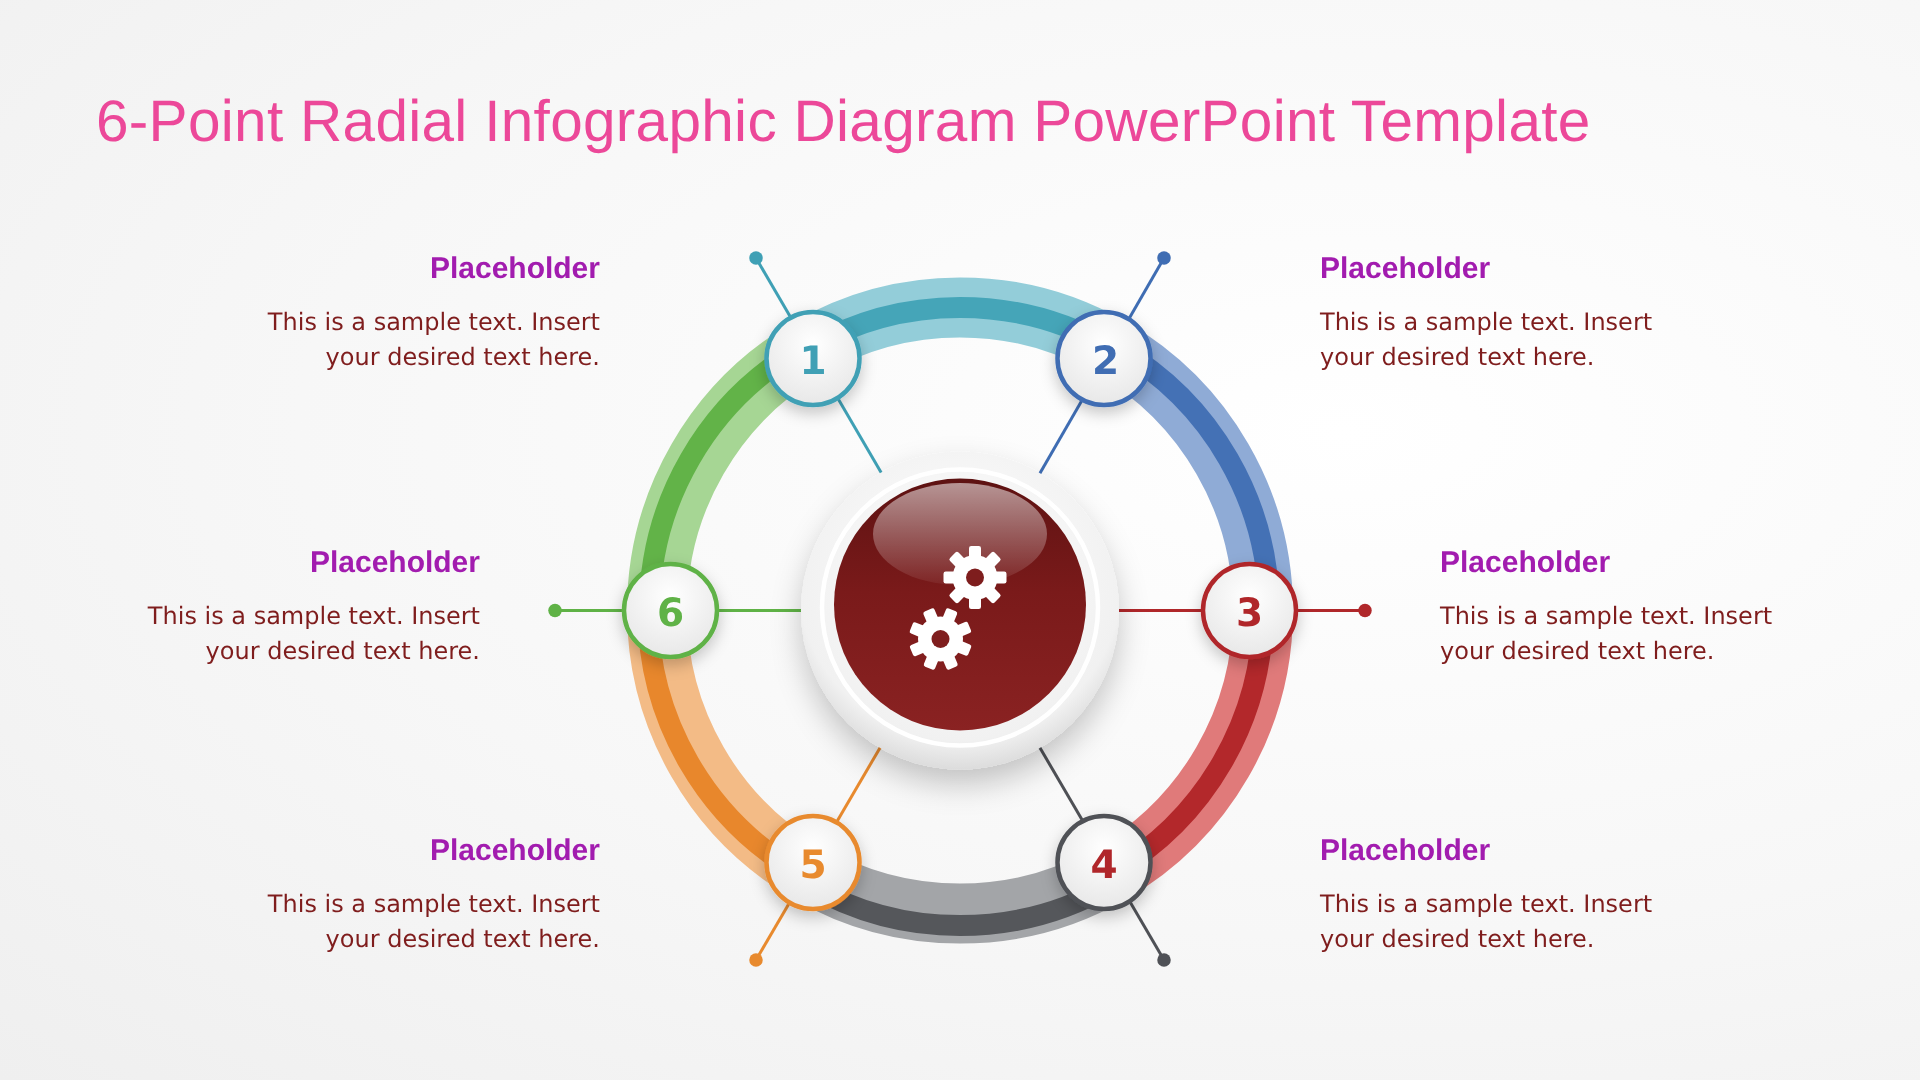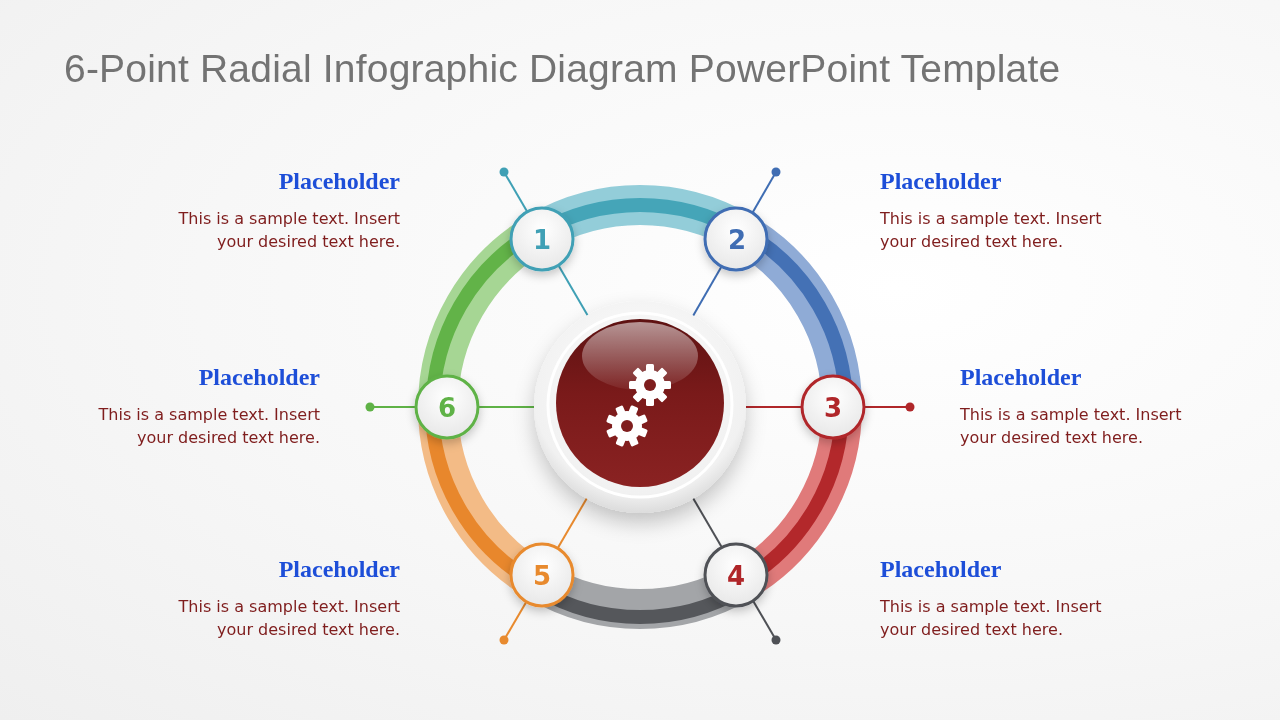--- a/index.html
+++ b/index.html
@@ -2,31 +2,31 @@
 <html><head>
 <meta charset="utf-8">
 <style>
   html, body { margin:0; padding:0; }
   body {
     width:1280px; height:720px; overflow:hidden; position:relative;
     background: radial-gradient(ellipse at 70% 40%, #ffffff 0%, #f7f7f7 55%, #efefef 100%);
     font-family: "DejaVu Sans", "Liberation Sans", sans-serif;
   }
   .title {
-    position:absolute; left:64px; top:47px;
+    position:absolute; left:64px; top:60px;
     font-family: "Liberation Sans", "DejaVu Sans", sans-serif;
-    font-size:39px; color:#737373; letter-spacing:0.2px; white-space:nowrap;
+    font-size:39px; color:#ec4899; letter-spacing:0.2px; white-space:nowrap;
   }
   .diagram { position:absolute; left:0; top:0; width:1280px; height:720px; }
   .text-block { position:absolute; width:300px; }
   .text-block.right-align { text-align:right; }
   .text-block.left-align { text-align:left; }
   .tb-heading {
-    font-weight:bold; font-size:24px; color:#1d4ed8; margin-bottom:12px;
-    font-family: Liberation Serif, serif;
+    font-weight:bold; font-size:20px; color:#a21caf; margin-bottom:12px;
+    font-family: Liberation Sans, sans-serif;
   }
   .tb-body {
     font-size:16px; color:#7f1d1d; line-height:23px;
     font-family: "DejaVu Sans", sans-serif;
   }
   .node-label {
     font-family: "DejaVu Sans", sans-serif; font-weight:bold; font-size:26px;
   }
 </style>
 </head>

